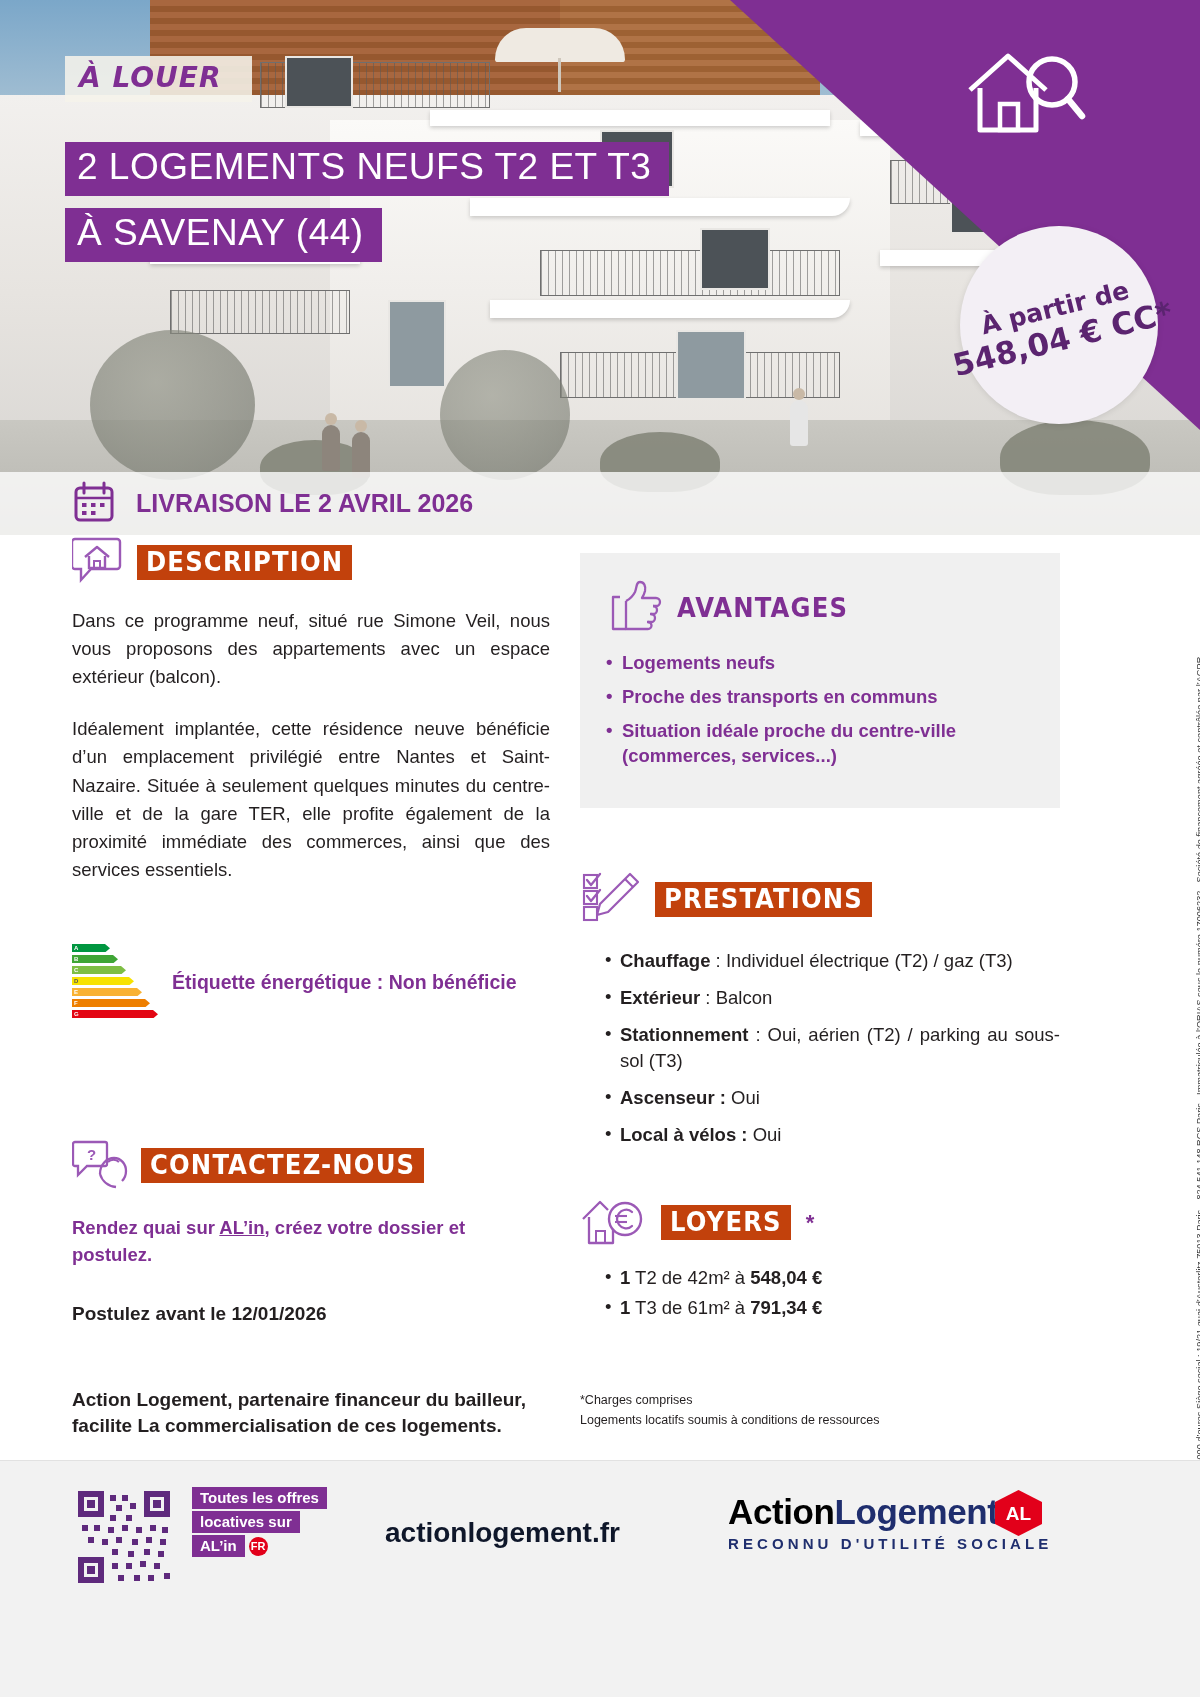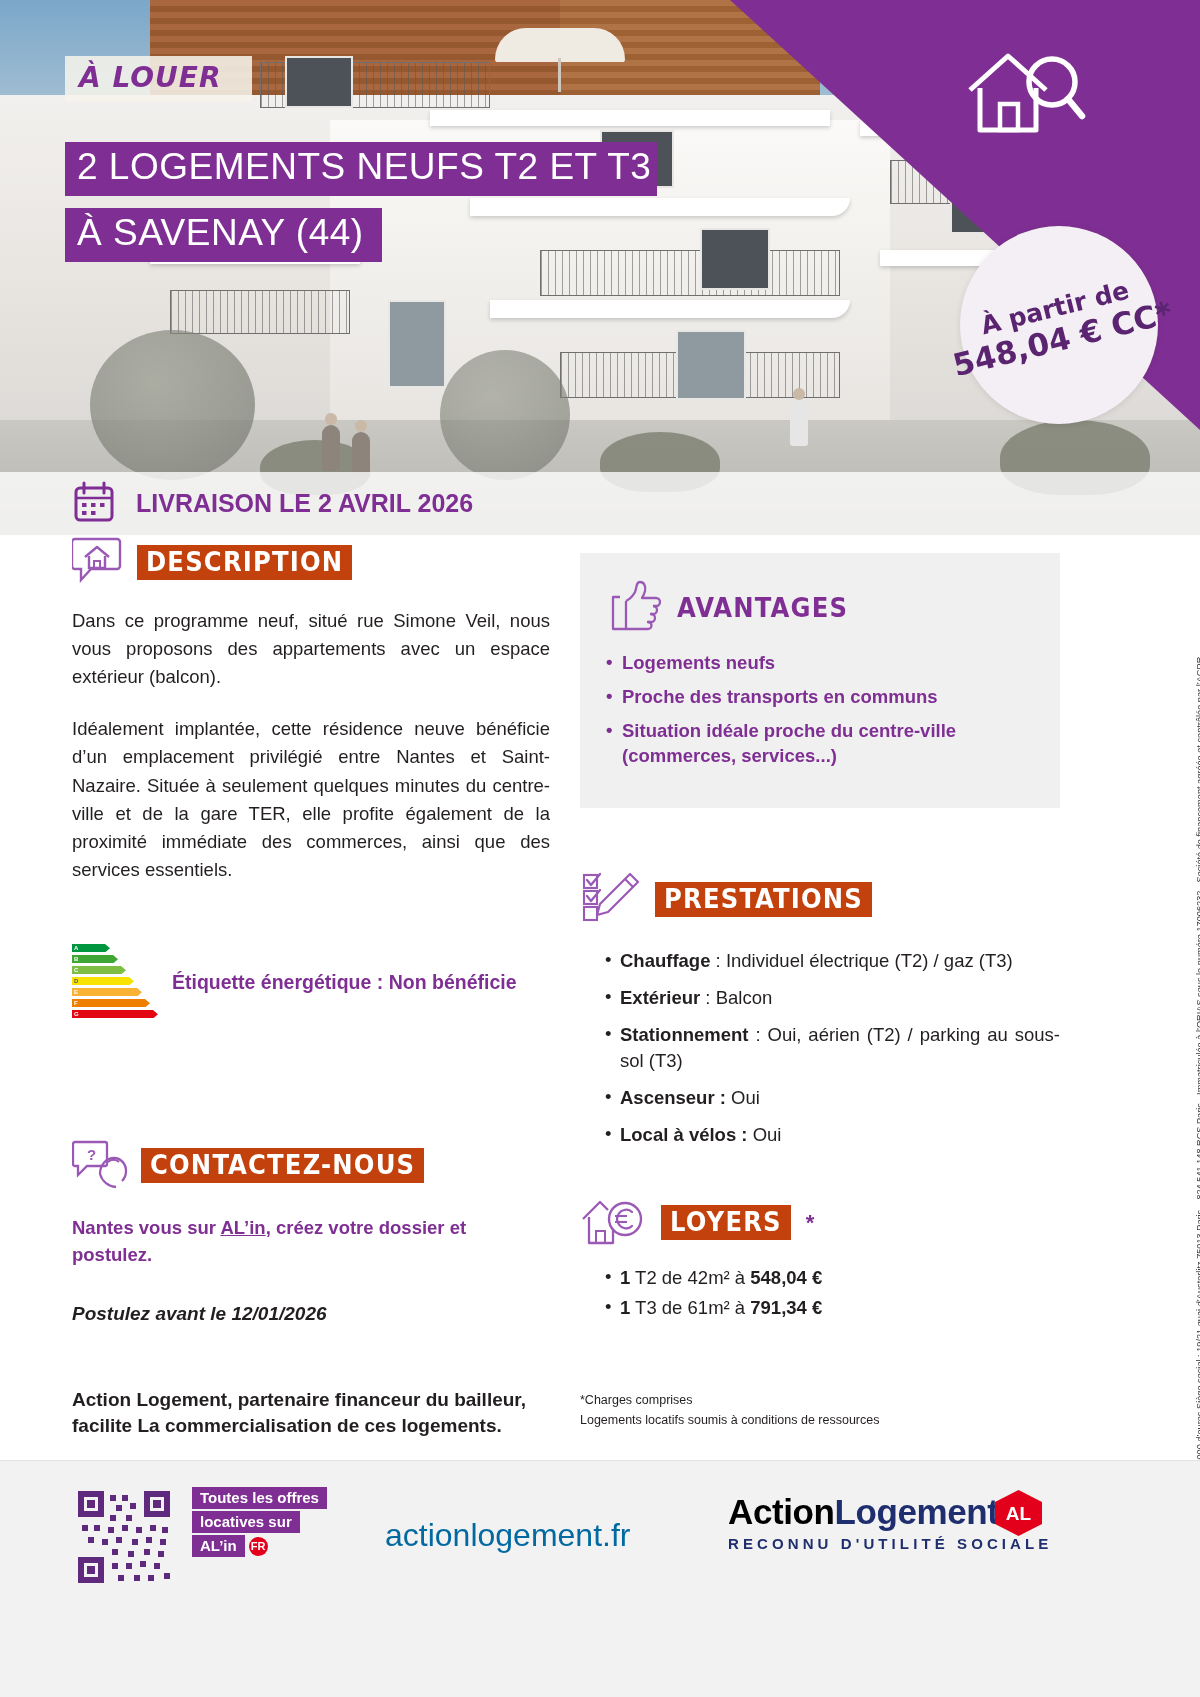--- a/index.html
+++ b/index.html
@@ -97,21 +97,21 @@
   .alouer span{
     font-family:"DejaVu Sans", sans-serif;
     font-style: italic; font-weight:700; font-size:28px; letter-spacing:1px;
     color:#7f2f93; display:block; line-height:1;
   }
   .title-bar {
     position:absolute; background:#7f2f93; color:#fff;
     font-family:"Liberation Sans", sans-serif;
     font-weight:400; letter-spacing:.5px;
   }
-  .title-bar.l1 { left:65px; top:142px; padding:6px 6px 9px 12px; font-size:37px; line-height:1.05; }
+  .title-bar.l1 { left:65px; top:142px; padding:6px 18px 9px 12px; font-size:37px; line-height:1.05; }
   .title-bar.l2 { left:65px; top:208px; padding:6px 18px 9px 12px; font-size:37px; line-height:1.05; }
 
   
   .bubble {
     position:absolute; right:42px; top:226px; width:198px; height:198px;
     border-radius:50%; background:#f3eff5;
     display:flex; align-items:center; justify-content:center;
     box-shadow: 0 1px 6px rgba(0,0,0,.10);
   }
   .bubble-in {
@@ -188,21 +188,21 @@
   .loy-list li {
     list-style:none; position:relative; padding-left:15px; margin-bottom:8px;
     font-size:18.5px; color:#231f20;
   }
   .loy-list li:before { content:"•"; position:absolute; left:0; top:-1px; }
   .loy-list b { font-weight:700; }
 
   
   .ct-lead { margin-top:22px; font-size:18.5px; font-weight:700; color:#7f2f93; line-height:1.45; }
   .ct-lead u { text-decoration: underline; }
-  .ct-deadline { margin-top:34px; font-size:19px; font-weight:700; color:#231f20;font-style:italic; }
+  .ct-deadline { margin-top:34px; font-size:19px; font-weight:700; color:#231f20; }
   .ct-partner { margin-top:62px; font-size:19px; font-weight:700; color:#231f20; line-height:1.4; }
 
   .charges { position:absolute; left:580px; top:855px; font-size:12.5px; color:#231f20; line-height:1.6; }
 
   
   .legal {
     position:absolute; right:6px; top:950px;
     width:420px;
     transform-origin: right top;
     transform: rotate(-90deg) translate(-100%, 0);
@@ -218,21 +218,21 @@
   .qr { position:absolute; left:78px; top:1491px; width:92px; height:92px; }
   .qr-cell { position:absolute; background:#5f2a7d; }
   .alin-badge { position:absolute; left:192px; top:1487px; }
   .alin-line { background:#7f2f93; color:#fff; font-size:15px; font-weight:700;
                padding:2px 8px 3px; display:inline-block; margin-bottom:2px;
                font-family:"Liberation Sans",sans-serif; }
   .alin-b3 { display:flex; align-items:center; gap:4px; }
   .alin-fr { background:#e2001a; color:#fff; font-size:11px; font-weight:700;
              border-radius:50%; width:19px; height:19px; display:flex;
              align-items:center; justify-content:center; }
-  .site { position:absolute; left:385px; top:1517px; font-size:32px; font-weight:400; color:#0369a1; }
+  .site { position:absolute; left:385px; top:1517px; font-size:28px; font-weight:700; color:#0f172a; }
   .al-logo { position:absolute; left:728px; top:1492px; }
   .al-word { font-size:35px; font-weight:700; color:#1f2e6e; letter-spacing:-.4px; }
   .al-word .red { color:#000000; }
   .al-sub { font-size:15px; font-weight:700; color:#1f2e6e; letter-spacing:4.1px; margin-top:3px; }
   .al-hex { position:absolute; left:263px; top:-4px; width:55px; height:50px; }
 </style>
 </head>
 <body>
 
 <div class="page">
@@ -357,21 +357,21 @@
             <text x="15" y="21" font-family="Liberation Sans, sans-serif" font-size="15" fill="#9B59B6" font-weight="700">?</text>
             <path d="M28 35 c0 -10 7 -16 14 -16 c7 0 12 6 12 13 c0 5 -2 8 -4 10" stroke="#9B59B6" stroke-width="2.3" fill="none"></path>
             <path d="M28 35 c2 7 8 12 16 13" stroke="#9B59B6" stroke-width="2.3" fill="none"></path>
             <path d="M36 23 c3 -3 8 -3 11 0" stroke="#9B59B6" stroke-width="2.1" fill="none"></path>
           </svg>
         </span>
         <span class="sect-title">CONTACTEZ-NOUS</span>
       </div>
 
       <div class="ct-lead">
-        <span>Nantes vous sur </span><u>AL’in</u><span>, créez votre dossier et postulez.</span>
+        <span>Rendez quai sur </span><u>AL’in</u><span>, créez votre dossier et postulez.</span>
       </div>
 
       <div class="ct-deadline">Postulez avant le 12/01/2026</div>
 
       <div class="ct-partner">Action Logement, partenaire financeur du bailleur, facilite La commercialisation de ces logements.</div>
     </div>
 
     <div class="col-right">
 
       <div class="adv-box">

